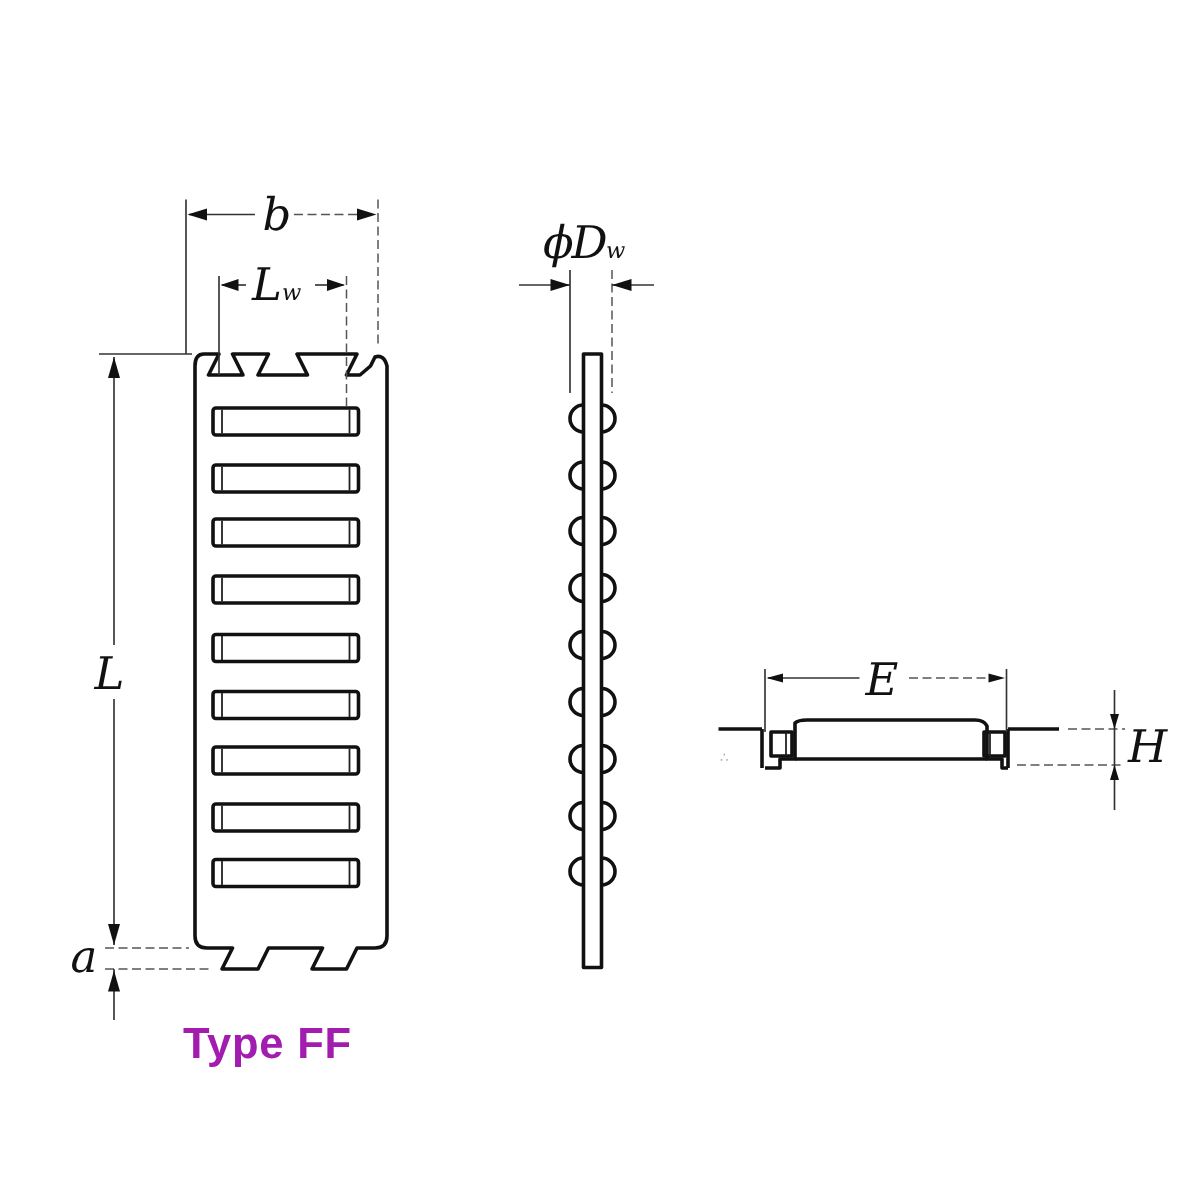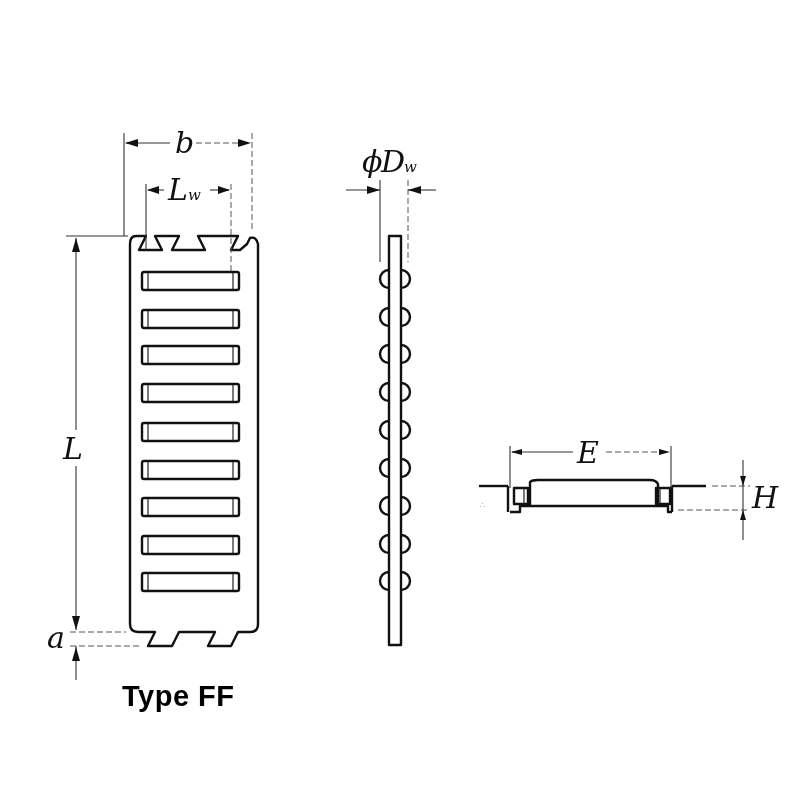--- a/index.html
+++ b/index.html
@@ -5,21 +5,21 @@
     html, body { margin: 0; padding: 0; background: #ffffff; }
     body { width: 799px; height: 799px; position: relative; overflow: hidden; }
     #diagram { position: absolute; left: 0; top: 0; width: 799px; height: 799px; }
     .ln { stroke: #111; stroke-width: 2.4; fill: none; stroke-linejoin: round; }
     .ln-thin { stroke: #222; stroke-width: 1.2; fill: none; }
     .dim { stroke: #333; stroke-width: 1.1; fill: none; }
     .dash { stroke: #555; stroke-width: 1; fill: none; stroke-dasharray: 6 3; }
     .arrow { fill: #111; stroke: none; }
     .lbl { font-family: "DejaVu Serif", "Liberation Serif", serif; font-style: italic; font-size: 30px; fill: #111; }
     .sub { font-family: "DejaVu Serif", "Liberation Serif", serif; font-style: italic; font-size: 15px; fill: #111; }
-    .caption { position: absolute; left: 122px; top: 680px; font-family: "Liberation Sans", "DejaVu Sans", sans-serif; font-weight: bold; font-size: 29px; color: #000000; letter-spacing: 0.5px; }
+    .caption { position: absolute; left: 122px; top: 680px; font-family: "Liberation Sans", "DejaVu Sans", sans-serif; font-weight: bold; font-size: 29px; color: #a21caf; letter-spacing: 0.5px; }
   </style>
 </head>
 <body>
 
 <svg id="diagram" viewBox="0 0 799 799" xmlns="http://www.w3.org/2000/svg">
 
   <g>
 
     <path class="ln" d="M 136 236
          L 146 236 L 139 250 L 162 250 L 155 236

